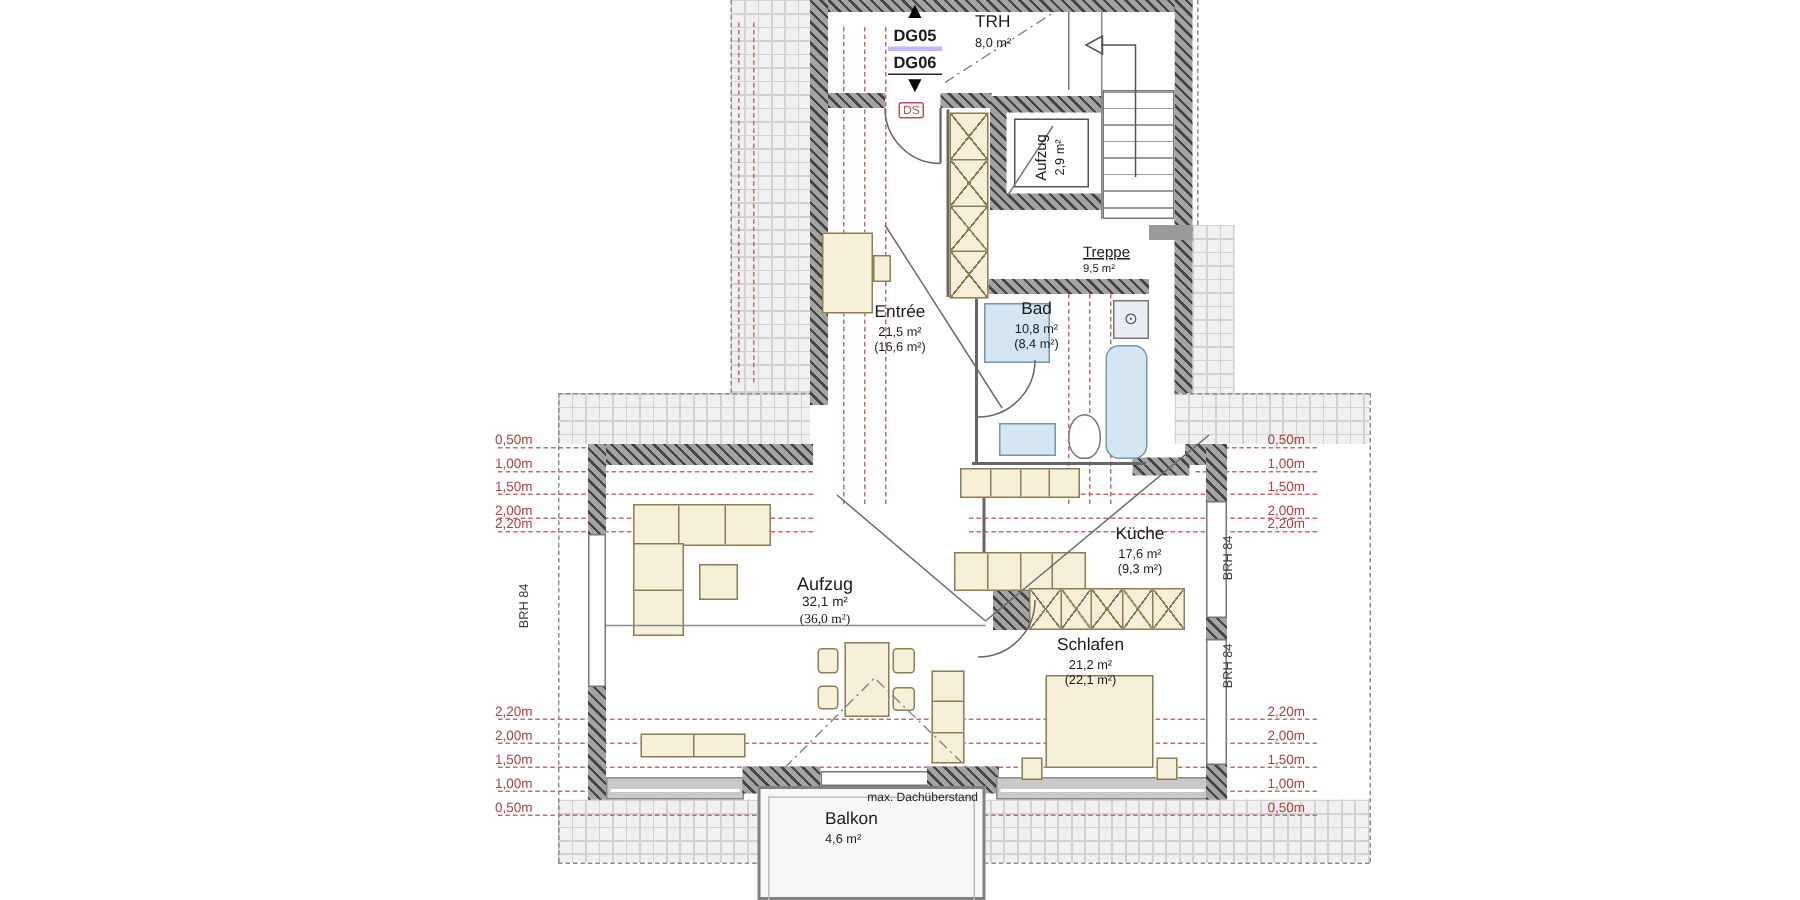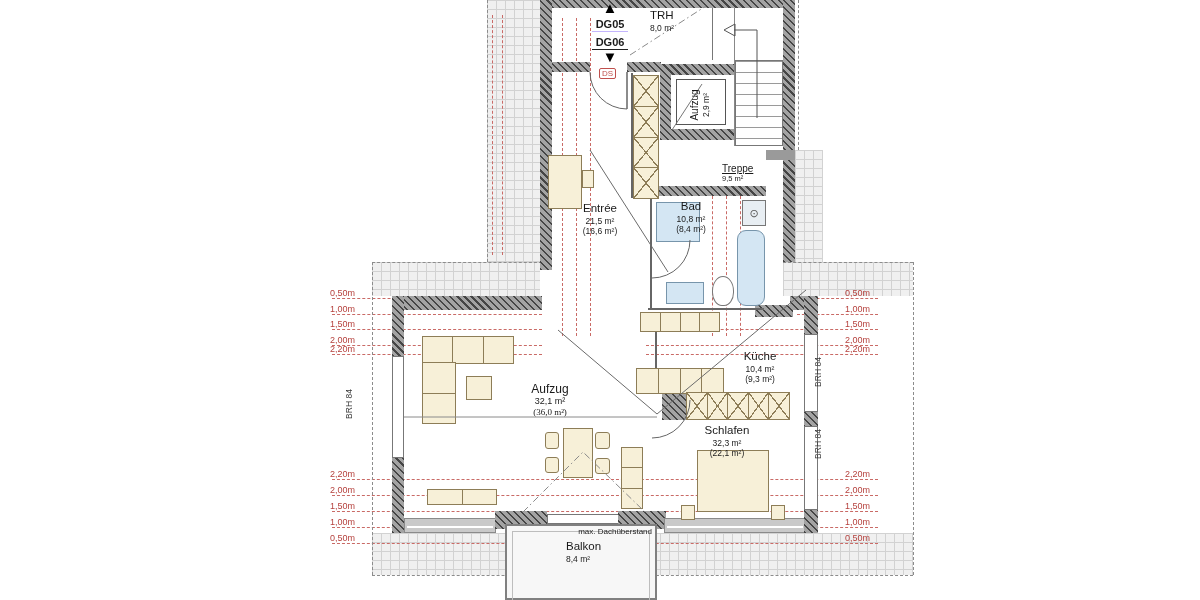--- a/index.html
+++ b/index.html
@@ -213,21 +213,21 @@
     <line x1="672" y1="130" x2="702" y2="84" stroke="#777" stroke-width="1"></line>
     <path d="M757,118 L757,30 L734,30" fill="none" stroke="#555" stroke-width="1"></path>
     <polygon points="724,30 735,24 735,36" fill="none" stroke="#555" stroke-width="1"></polygon>
     <path d="M590,72 A37,37 0 0 0 627,109" fill="none" stroke="#666" stroke-width="1"></path>
     <line x1="627" y1="72" x2="627" y2="109" stroke="#666" stroke-width="1.5"></line>
     <path d="M652,278 A38,38 0 0 0 690,240" fill="none" stroke="#666" stroke-width="1"></path>
     <path d="M652,438 A38,38 0 0 0 690,400" fill="none" stroke="#666" stroke-width="1"></path>
   </svg>
 
   <div class="abs arrow" style="left:598px;top:1px;width:24px;">▲</div>
-  <div class="abs unit" style="left:592px;top:18px;width:36px;border-bottom:1px solid #c4b5fd;">DG05</div>
+  <div class="abs unit" style="left:592px;top:18px;width:36px;border-bottom:3px solid #c4b5fd;">DG05</div>
   <div class="abs unit" style="left:592px;top:36px;width:36px;border-bottom:1px solid #222;">DG06</div>
   <div class="abs arrow" style="left:598px;top:50px;width:24px;">▼</div>
   <div class="abs dstag" style="left:599px;top:68px;">DS</div>
 
   <div class="abs room-label" style="left:650px;top:9px;text-align:left;">
     <div class="rn">TRH</div>
     <div class="ra">8,0 m²</div>
   </div>
   <div class="abs room-label rot" style="left:700px;top:105px;">
     <div class="rn" style="font-size:10px;">Aufzug</div>
@@ -247,31 +247,31 @@
     <div class="ra">21,5 m²</div>
     <div class="ra">(16,6 m²)</div>
   </div>
   <div class="abs room-label" style="left:514px;top:382px;width:72px;">
     <div class="rn" style="font-size:12px;">Aufzug</div>
     <div class="ra" style="font-size:9px;">32,1 m²</div>
     <div class="ra" style="font-size:9px;font-family:Liberation Serif, serif;">(36,0 m²)</div>
   </div>
   <div class="abs room-label" style="left:730px;top:350px;width:60px;">
     <div class="rn">Küche</div>
-    <div class="ra">10,4 m²</div>
+    <div class="ra">17,6 m²</div>
     <div class="ra">(9,3 m²)</div>
   </div>
   <div class="abs room-label" style="left:694px;top:424px;width:66px;">
     <div class="rn">Schlafen</div>
-    <div class="ra">32,3 m²</div>
+    <div class="ra">21,2 m²</div>
     <div class="ra">(22,1 m²)</div>
   </div>
-  <div class="abs room-label" style="left:550px;top:540px;text-align:left;margin-left:16px;">
+  <div class="abs room-label" style="left:550px;top:540px;text-align:left;">
     <div class="rn">Balkon</div>
-    <div class="ra">8,4 m²</div>
+    <div class="ra">4,6 m²</div>
   </div>
   <div class="abs small" style="left:476px;top:527px;width:176px;text-align:right;color:#222;">max. Dachüberstand</div>
 
   <div class="abs brh rot" style="left:349px;top:404px;">BRH 84</div>
   <div class="abs brh rot" style="left:818px;top:372px;">BRH 84</div>
   <div class="abs brh rot" style="left:818px;top:444px;">BRH 84</div>
 
   <div class="abs dim" style="left:330px;top:288px;">0,50m</div>
   <div class="abs dim" style="left:330px;top:304px;">1,00m</div>
   <div class="abs dim" style="left:330px;top:319px;">1,50m</div>

